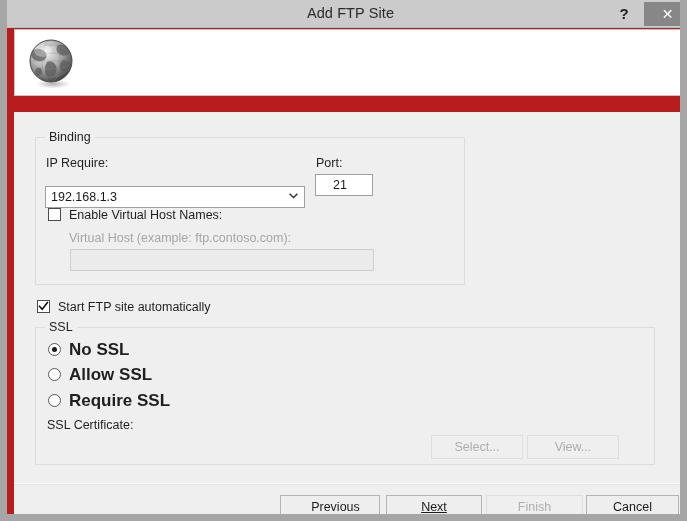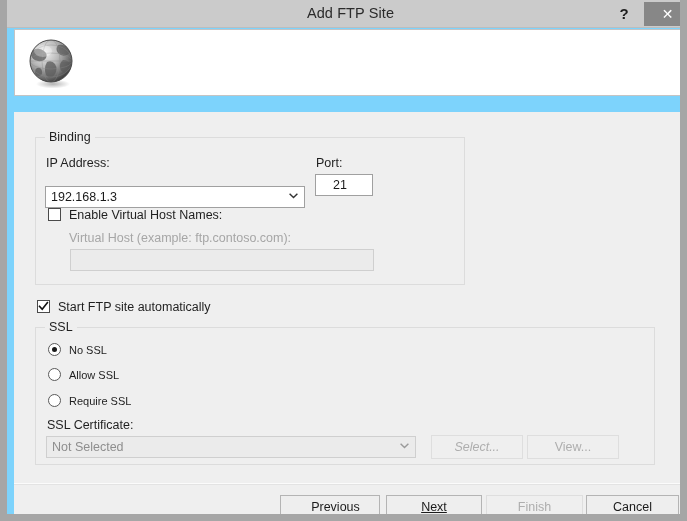--- a/index.html
+++ b/index.html
@@ -14,21 +14,21 @@
     -webkit-font-smoothing: antialiased;
   }
 
   
   #window {
     position: absolute;
     left: 0; top: 0;
     width: 687px;
     height: 521px;
     box-sizing: border-box;
-    background: #7dd3fc;
+    background: #b91c1c;
     border-left: 7px solid #a6a6a6;
     border-right: 7px solid #a6a6a6;
     border-bottom: 7px solid #a6a6a6;
     border-top: 0;
     overflow: hidden;
   }
 
   
   #titlebar {
     position: absolute;
@@ -252,24 +252,25 @@
     top: 3px;
     width: 5px;
     height: 5px;
     background: #1a1a1a;
     border-radius: 50%;
   }
   .rb-label {
     position: absolute;
     left: 21px;
     top: 0;
-    font-size: 11px;
+    font-size: 17px;
     color: #1f1f1f;
     white-space: nowrap;
     line-height: 16px;
+    font-weight: bold;
   }
 
   
   .btn {
     position: absolute;
     box-sizing: border-box;
     background: #eeeeee;
     border: 1px solid #b4b4b4;
     font-size: 12.5px;
     color: #1b1b1b;
@@ -343,21 +344,21 @@
       </svg>
     </div>
   </div>
 
   <div id="body">
 
     <div class="groupbox" id="binding-group">
       <span class="legend">Binding</span>
     </div>
 
-    <div class="lbl" style="left:32px; top:44px;">IP Address:</div>
+    <div class="lbl" style="left:32px; top:44px;">IP Require:</div>
 
     <div class="combo" style="left:31px; top:62px; width:260px;margin-top:12px;">
       <span class="combo-value">192.168.1.3</span>
       <span class="combo-arrow">
         <svg width="9" height="6" viewBox="0 0 9 6">
             <path d="M0.6 0.7 L4.5 4.6 L8.4 0.7" fill="none" stroke="#333" stroke-width="1.4"></path>
           </svg>
       </span>
     </div>
 
@@ -399,30 +400,22 @@
       <span class="rb-label">Allow SSL</span>
     </div>
 
     <div class="radio-row" style="left:34px; top:281px;">
       <span class="rb-circle"></span>
       <span class="rb-label">Require SSL</span>
     </div>
 
     <div class="lbl" style="left:33px; top:306px;">SSL Certificate:</div>
 
-    <div class="combo disabled" style="left:32px; top:324px; width:370px;">
-      <span class="combo-value">Not Selected</span>
-      <span class="combo-arrow">
-        <svg width="9" height="6" viewBox="0 0 9 6">
-            <path d="M0.6 0.7 L4.5 4.6 L8.4 0.7" fill="none" stroke="#9a9a9a" stroke-width="1.4"></path>
-          </svg>
-      </span>
-    </div>
-
-    <div class="btn disabled" style="left:417px; top:323px; width:92px; height:24px; line-height:22px;font-style:italic;">Select...</div>
+
+    <div class="btn disabled" style="left:417px; top:323px; width:92px; height:24px; line-height:22px;">Select...</div>
 
     <div class="btn disabled" style="left:513px; top:323px; width:92px; height:24px; line-height:22px;">View...</div>
 
     <div id="footer-sep"></div>
 
     <div class="btn" style="left:266px; top:383px; width:100px; height:25px; line-height:23px;padding-left:11px;">Previous</div>
 
     <div class="btn" style="left:372px; top:383px; width:96px; height:25px; line-height:23px;text-decoration:underline;">Next</div>
 
     <div class="btn disabled" style="left:472px; top:383px; width:97px; height:25px; line-height:23px;">Finish</div>

